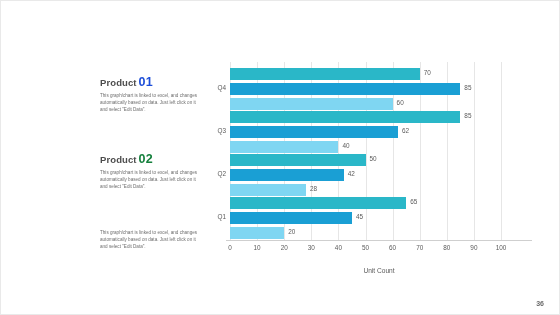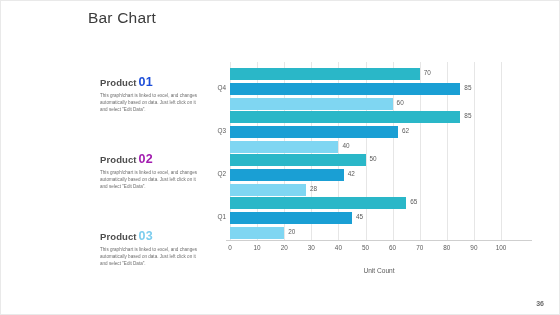--- a/index.html
+++ b/index.html
@@ -145,40 +145,36 @@
     text-align: center;
     font-size: 6.6px;
     color: #5a5a5a;
   }
 </style>
 </head>
 <body>
 
 <div id="slide">
 
-  <div id="slide-title">Bar Chart</div>
 
   <div class="product-block" style="top:75px;">
     <div class="product-heading">
       <span>Product</span><span class="num" style="color:#1d4ed8">01</span>
     </div>
     <div class="product-desc">This graph/chart is linked to excel, and changes automatically based on data. Just left click on it and select "Edit Data".</div>
   </div>
 
   <div class="product-block" style="top:152px;">
     <div class="product-heading">
-      <span>Product</span><span class="num" style="color:#a21caf">02</span>
+      <span>Product</span><span class="num" style="color:#15803d">02</span>
     </div>
     <div class="product-desc">This graph/chart is linked to excel, and changes automatically based on data. Just left click on it and select "Edit Data".</div>
   </div>
 
   <div class="product-block" style="top:229px;">
-    <div class="product-heading">
-      <span>Product</span><span class="num" style="color:#7ccdee">03</span>
-    </div>
     <div class="product-desc">This graph/chart is linked to excel, and changes automatically based on data. Just left click on it and select "Edit Data".</div>
   </div>
 
   <div id="chart">
     <div id="plot">
         <div class="grid-line" style="left: 4px; top: 0px; height: 178px;"></div>
         <div class="grid-line" style="left: 31.1px; top: 0px; height: 178px;"></div>
         <div class="grid-line" style="left: 58.2px; top: 0px; height: 178px;"></div>
         <div class="grid-line" style="left: 85.3px; top: 0px; height: 178px;"></div>
         <div class="grid-line" style="left: 112.4px; top: 0px; height: 178px;"></div>

